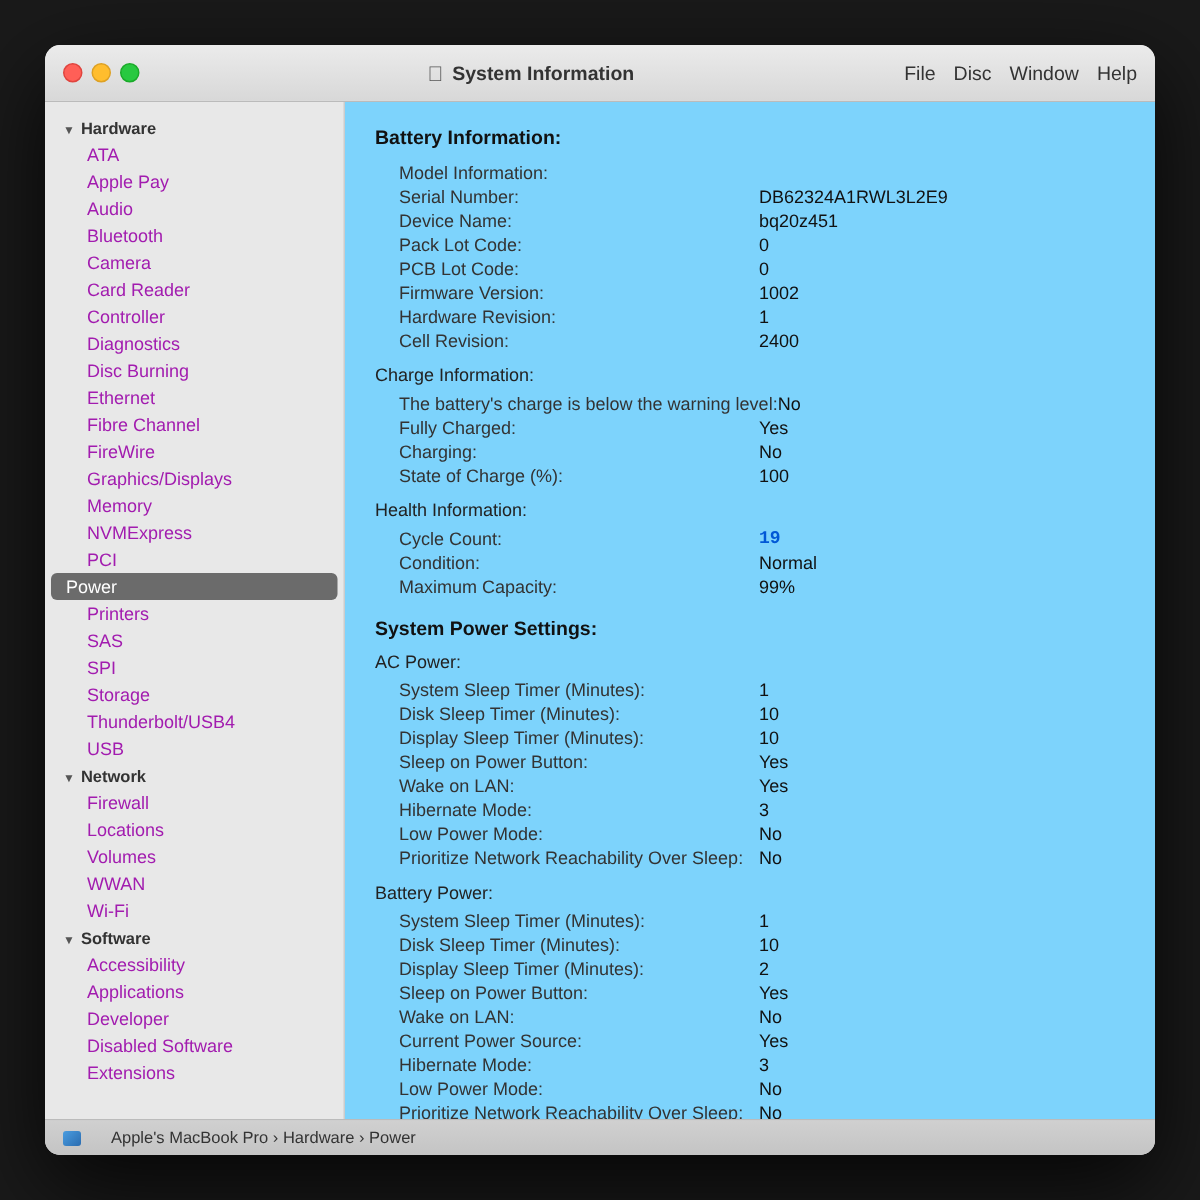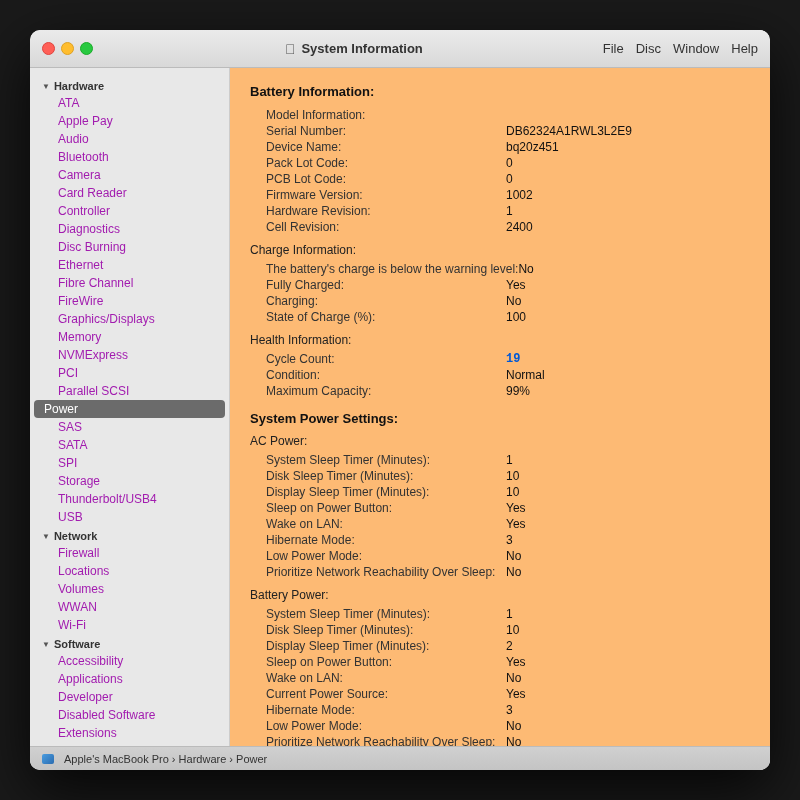--- a/index.html
+++ b/index.html
@@ -136,21 +136,21 @@
     .triangle {
       font-size: 8px;
       color: #555;
     }
 
     
     .detail-panel {
       flex: 1;
       overflow-y: auto;
       padding: 16px 20px;
-      background: #fdba74;
+      background: #7dd3fc;
       font-size: 12px;
       color: #222;
     }
 
     .detail-panel::-webkit-scrollbar { width: 8px; }
     .detail-panel::-webkit-scrollbar-thumb { background: #bbb; border-radius: 4px; }
 
     .section-title {
       font-size: 13px;
       font-weight: 700;
@@ -196,21 +196,21 @@
     .status-bar {
       height: 24px;
       background: linear-gradient(to bottom, #d0d0d0, #c4c4c4);
       border-top: 1px solid #bbb;
       display: flex;
       align-items: center;
       padding: 0 12px;
       font-size: 11px;
       color: #333;
       flex-shrink: 0;
-      gap: 10px;
+      gap: 20px;
     }
 
     .breadcrumb-icon {
       width: 12px;
       height: 10px;
       background: linear-gradient(135deg, #4a9de0, #2b6cb0);
       border-radius: 2px;
       display: inline-block;
     }
   </style>
@@ -254,24 +254,23 @@
       <div class="sidebar-item">Controller</div>
       <div class="sidebar-item">Diagnostics</div>
       <div class="sidebar-item">Disc Burning</div>
       <div class="sidebar-item">Ethernet</div>
       <div class="sidebar-item">Fibre Channel</div>
       <div class="sidebar-item">FireWire</div>
       <div class="sidebar-item">Graphics/Displays</div>
       <div class="sidebar-item">Memory</div>
       <div class="sidebar-item">NVMExpress</div>
       <div class="sidebar-item">PCI</div>
-      <div class="sidebar-item">Parallel SCSI</div>
       <div class="sidebar-item selected">Power</div>
+      <div class="sidebar-item">Printers</div>
       <div class="sidebar-item">SAS</div>
-      <div class="sidebar-item">SATA</div>
       <div class="sidebar-item">SPI</div>
       <div class="sidebar-item">Storage</div>
       <div class="sidebar-item">Thunderbolt/USB4</div>
       <div class="sidebar-item">USB</div>
 
       <div class="sidebar-section-header">
         <span class="triangle">▼</span>
         <span>Network</span>
       </div>
       <div class="sidebar-item">Firewall</div>

